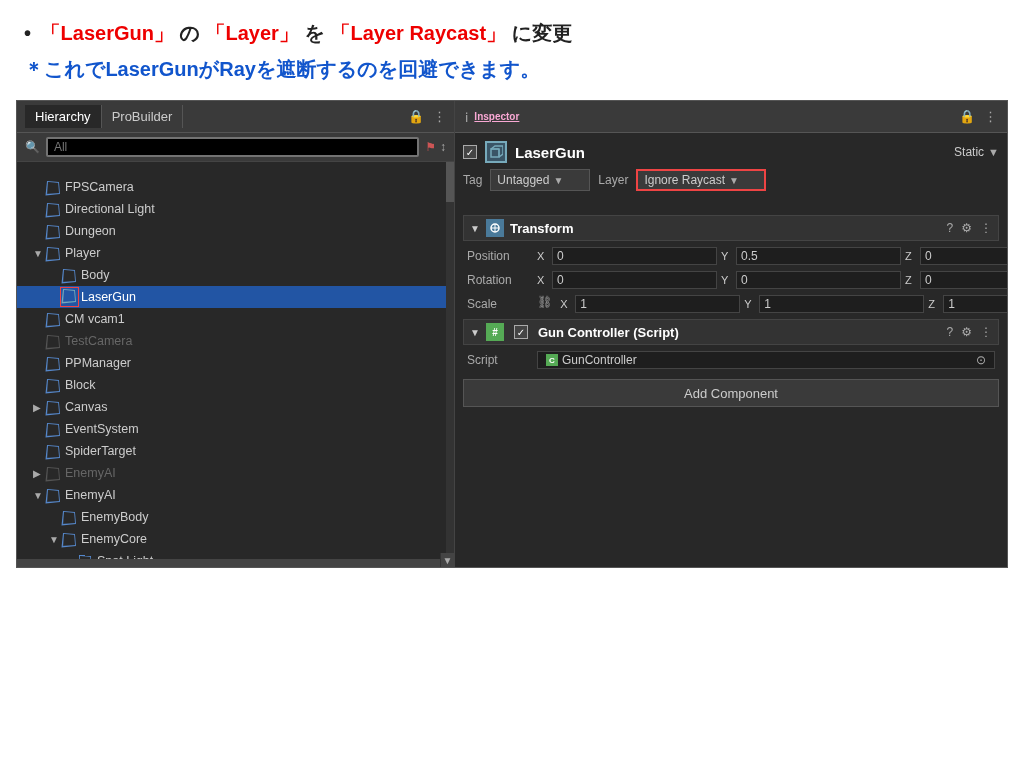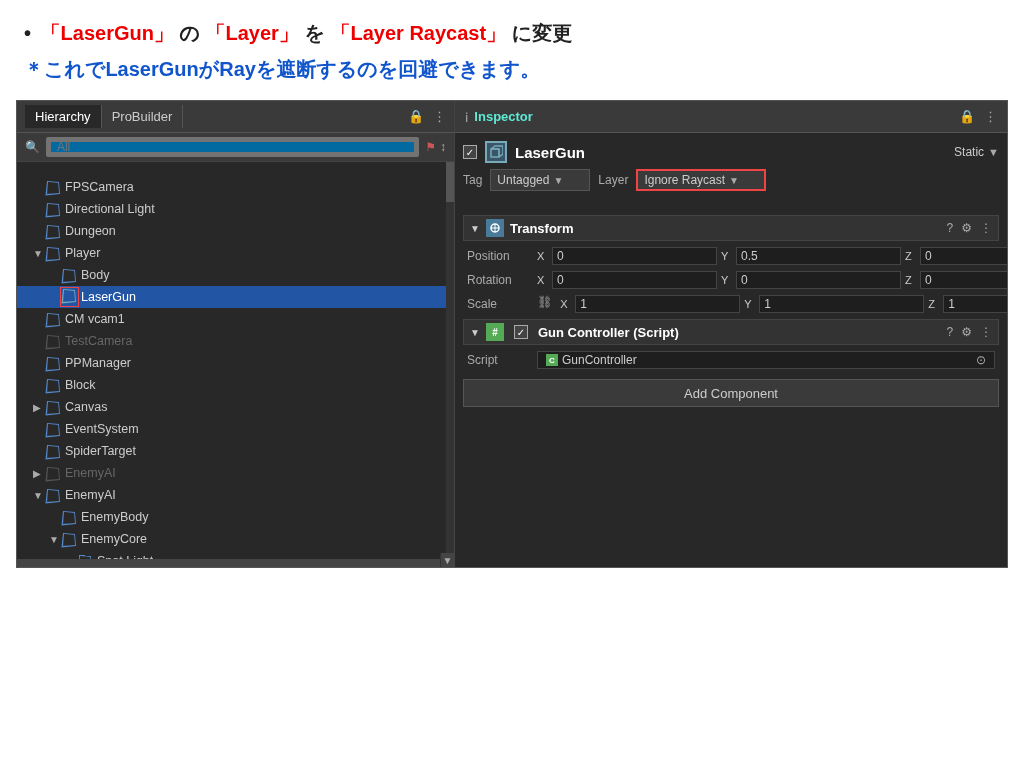--- a/index.html
+++ b/index.html
@@ -79,22 +79,22 @@
 
     .search-bar {
       display: flex;
       align-items: center;
       background: #3a3a3a;
       padding: 4px 8px;
       gap: 6px;
       border-bottom: 1px solid #444;
     }
     .search-input {
-      background: #0369a1;
-      border: 5px solid #737373;
+      background: #000000;
+      border: 2px solid #737373;
       color: #ccc;
       font-size: 12px;
       padding: 2px 6px;
       flex: 1;
       height: 20px;
       border-radius: 2px;
     }
     .search-icons {
       display: flex;
       gap: 4px;
@@ -179,23 +179,24 @@
 
     .inspector-header {
       display: flex;
       align-items: center;
       background: #3a3a3a;
       border-bottom: 1px solid #555;
       height: 32px;
       padding: 0 10px;
     }
     .inspector-title {
-      color: #5eead4;
-      font-size: 13px;
+      color: #f9a8d4;
+      font-size: 10px;
       font-weight: bold;
+      text-decoration: underline;
     }
     .inspector-header-icons {
       margin-left: auto;
       display: flex;
       gap: 8px;
       color: #aaa;
       font-size: 13px;
     }
 
     .inspector-content {

